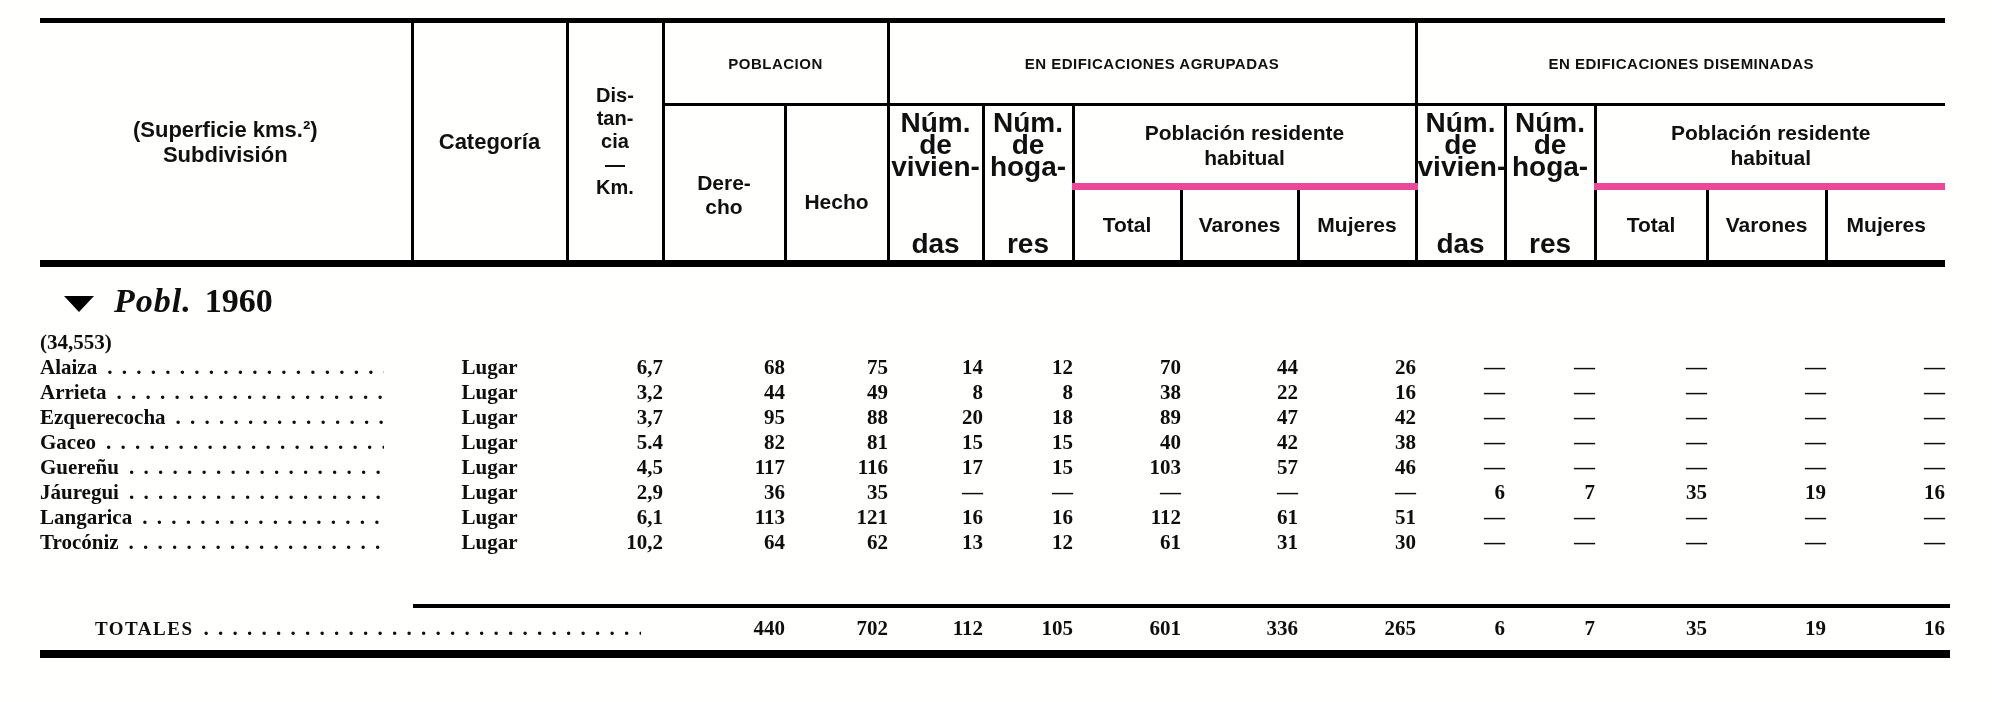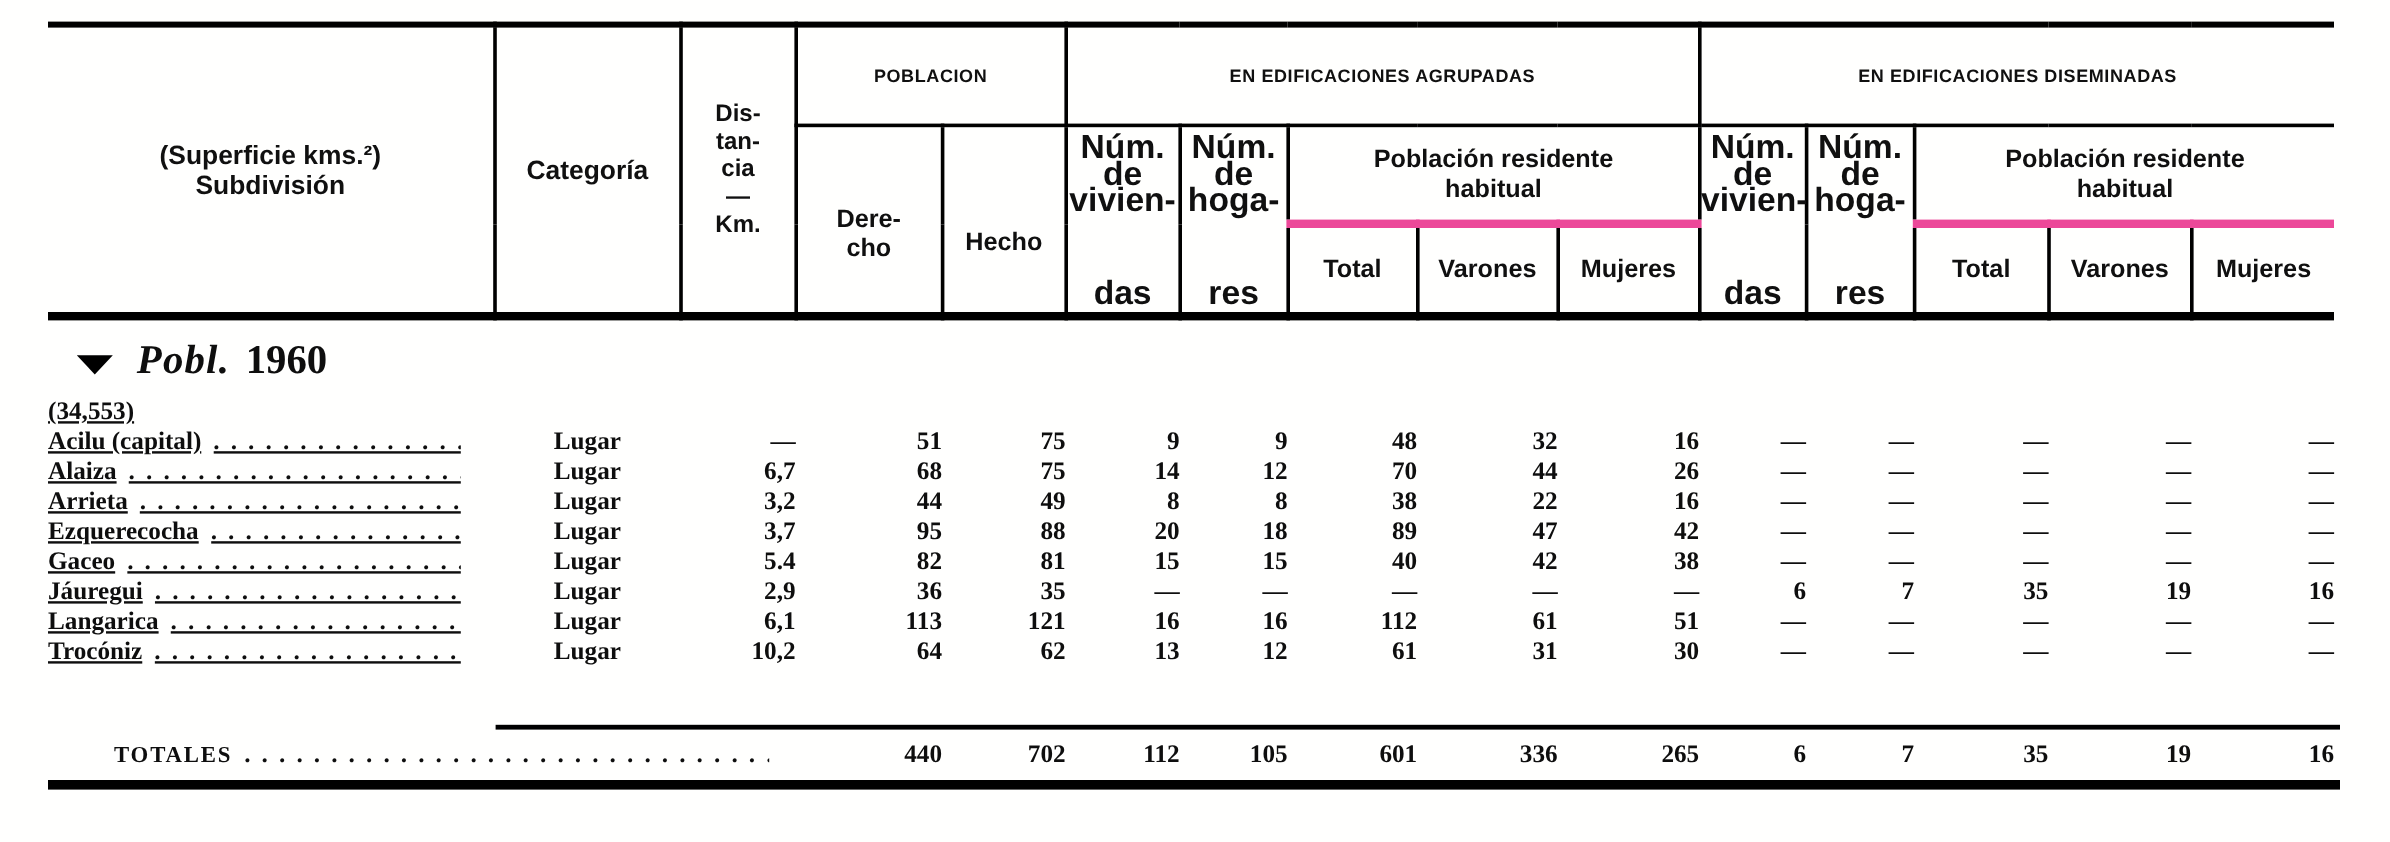--- a/index.html
+++ b/index.html
@@ -34,21 +34,21 @@
   .section-heading{position:absolute;left:64px;top:280px;height:42px;
       display:flex;align-items:center;font-size:34px;font-weight:bold;}
   .tri{width:0;height:0;border-left:15px solid transparent;border-right:15px solid transparent;
       border-top:16px solid #000;margin-right:20px;margin-top:6px;}
   .pobl{font-style:italic;margin-right:13px;letter-spacing:1px;}
 
   
   #data-table{position:absolute;left:40px;top:330px;width:1905px;font-size:21px;font-weight:bold;}
   #data-table td{padding:0;height:25px;vertical-align:middle;line-height:25px;}
   td.cell-name{padding-left:90px;}
-  .namewrap{display:flex;align-items:baseline;overflow:hidden;padding-right:28px;text-decoration:underline;}
+  .namewrap{display:flex;align-items:baseline;overflow:hidden;padding-right:28px;}
   .leader{flex:1;overflow:hidden;white-space:nowrap;margin-left:10px;}
   .leader::after{content:". . . . . . . . . . . . . . . . . . . . . . . . . . . . . . . . . . . . . . . . . . . . .";
       letter-spacing:2px;font-weight:bold;}
   td.cell-cat{text-align:center;}
   .num{text-align:right;font-variant-numeric:tabular-nums;}
   .c3{padding-right:18px;}.c4{padding-right:37px;}.c5{padding-right:26px;}
   .c6{padding-right:31px;}.c7{padding-right:35px;}.c8{padding-right:33px;}
   .c9{padding-right:40px;}.c10{padding-right:48px;}.c11{padding-right:45px;}
   .c12{padding-right:55px;}.c13{padding-right:55px;}.c14{padding-right:66px;}
   .c15{padding-right:75px;}
@@ -180,42 +180,20 @@
           <td class="num c10"></td>
           <td class="num c11"></td>
           <td class="num c12"></td>
           <td class="num c13"></td>
           <td class="num c14"></td>
           <td class="num c15"></td>
         </tr>
         <tr>
           <td class="cell-name">
             <div class="namewrap">
-              <span>Acilu (capital)</span>
-              <span class="leader"></span>
-            </div>
-          </td>
-          <td class="cell-cat">Lugar</td>
-          <td class="num c3">—</td>
-          <td class="num c4">51</td>
-          <td class="num c5">75</td>
-          <td class="num c6">9</td>
-          <td class="num c7">9</td>
-          <td class="num c8">48</td>
-          <td class="num c9">32</td>
-          <td class="num c10">16</td>
-          <td class="num c11">—</td>
-          <td class="num c12">—</td>
-          <td class="num c13">—</td>
-          <td class="num c14">—</td>
-          <td class="num c15">—</td>
-        </tr>
-        <tr>
-          <td class="cell-name">
-            <div class="namewrap">
               <span>Alaiza</span>
               <span class="leader"></span>
             </div>
           </td>
           <td class="cell-cat">Lugar</td>
           <td class="num c3">6,7</td>
           <td class="num c4">68</td>
           <td class="num c5">75</td>
           <td class="num c6">14</td>
           <td class="num c7">12</td>
@@ -281,20 +259,42 @@
           </td>
           <td class="cell-cat">Lugar</td>
           <td class="num c3">5.4</td>
           <td class="num c4">82</td>
           <td class="num c5">81</td>
           <td class="num c6">15</td>
           <td class="num c7">15</td>
           <td class="num c8">40</td>
           <td class="num c9">42</td>
           <td class="num c10">38</td>
+          <td class="num c11">—</td>
+          <td class="num c12">—</td>
+          <td class="num c13">—</td>
+          <td class="num c14">—</td>
+          <td class="num c15">—</td>
+        </tr>
+        <tr>
+          <td class="cell-name">
+            <div class="namewrap">
+              <span>Guereñu</span>
+              <span class="leader"></span>
+            </div>
+          </td>
+          <td class="cell-cat">Lugar</td>
+          <td class="num c3">4,5</td>
+          <td class="num c4">117</td>
+          <td class="num c5">116</td>
+          <td class="num c6">17</td>
+          <td class="num c7">15</td>
+          <td class="num c8">103</td>
+          <td class="num c9">57</td>
+          <td class="num c10">46</td>
           <td class="num c11">—</td>
           <td class="num c12">—</td>
           <td class="num c13">—</td>
           <td class="num c14">—</td>
           <td class="num c15">—</td>
         </tr>
         <tr>
           <td class="cell-name">
             <div class="namewrap">
               <span>Jáuregui</span>

